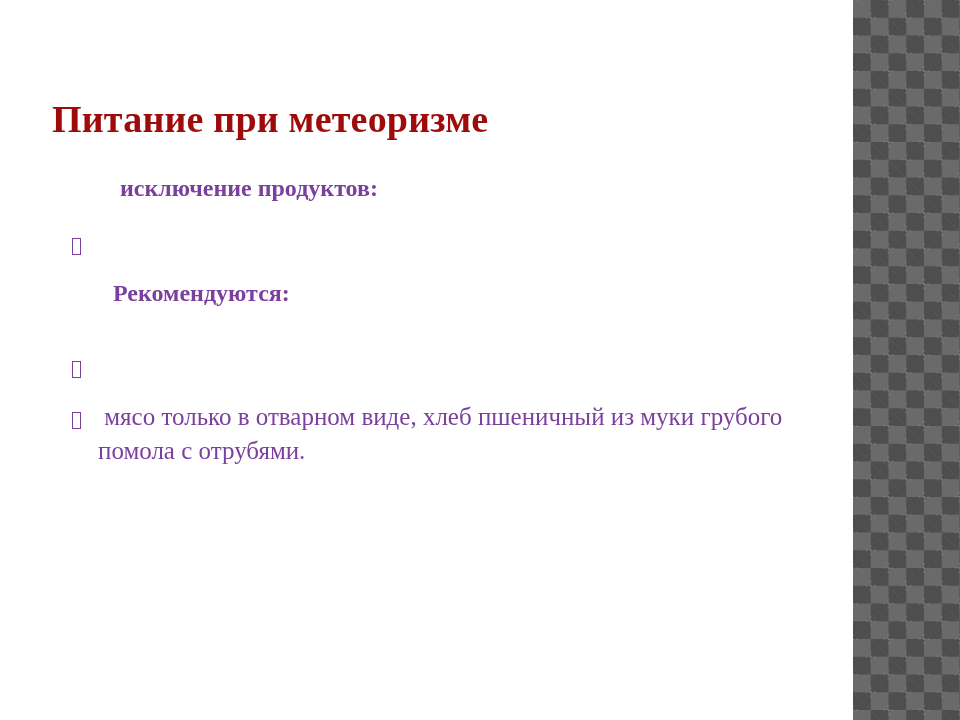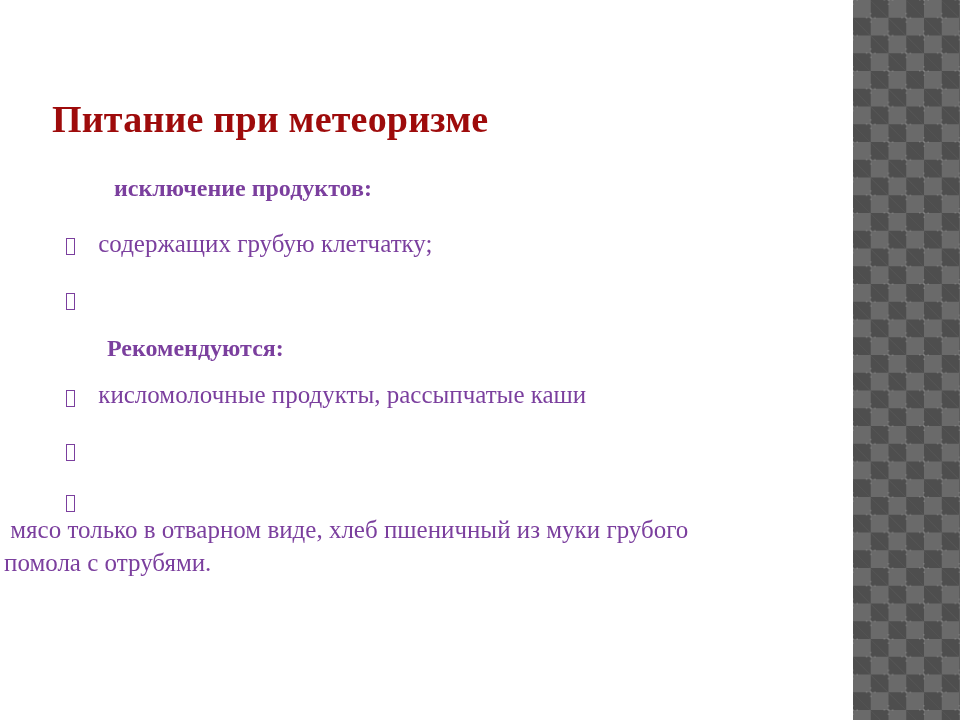--- a/index.html
+++ b/index.html
@@ -83,43 +83,43 @@
     top: 97px;
     font-size: 38px;
     font-weight: bold;
     color: #9E0B0B;
     letter-spacing: 0.2px;
     white-space: nowrap;
   }
 
   #body-block {
     position: absolute;
-    left: 4px;
+    left: 10px;
     top: 173px;
     width: 778px;
   }
 
   .subhead {
     font-size: 24px;
     font-weight: bold;
     color: #7B3F9E;
     margin: 0 0 0 0;
     padding: 0;
     line-height: 1.32;
   }
   .subhead.exclude { margin-left: 110px; margin-bottom: 22px; }
-  .subhead.recommend { margin-left: 103px; margin-top: 22px; margin-bottom: 14px; }
+  .subhead.recommend { margin-left: 103px; margin-top: 22px; margin-bottom: 40px; }
 
   .bullet-row {
     display: flex;
     align-items: flex-start;
     margin: 0 0 21px 0;
     padding: 0;
   }
-  .bullet-row:last-child { margin-bottom: 4px; flex-direction: column; }
+  .bullet-row:last-child { margin-bottom: 4px; }
 
   .bullet-marker {
     flex: 0 0 auto;
     width: 26px;
     margin-left: 62px;
     color: #7B3F9E;
     font-size: 22px;
     line-height: 1.34;
     display: block;
     position: relative;
@@ -150,35 +150,27 @@
 <div id="slide">
 
   <div id="content">
 
     <div id="slide-title">Питание при метеоризме</div>
 
     <div id="body-block">
 
       <div class="subhead exclude">исключение продуктов:</div>
 
-      <div class="bullet-row">
-        <span class="bullet-marker"><span class="tofu"></span></span>
-        <span class="bullet-text"> содержащих грубую клетчатку;</span>
-      </div>
 
       <div class="bullet-row">
         <span class="bullet-marker"><span class="tofu"></span></span>
       </div>
 
       <div class="subhead recommend">Рекомендуются:</div>
 
-      <div class="bullet-row">
-        <span class="bullet-marker"><span class="tofu"></span></span>
-        <span class="bullet-text"> кисломолочные продукты, рассыпчатые каши</span>
-      </div>
 
       <div class="bullet-row">
         <span class="bullet-marker"><span class="tofu"></span></span>
       </div>
 
       <div class="bullet-row">
         <span class="bullet-marker"><span class="tofu"></span></span>
         <span class="bullet-text"> мясо только в отварном виде, хлеб пшеничный из муки грубого помола с отрубями.</span>
       </div>
 

